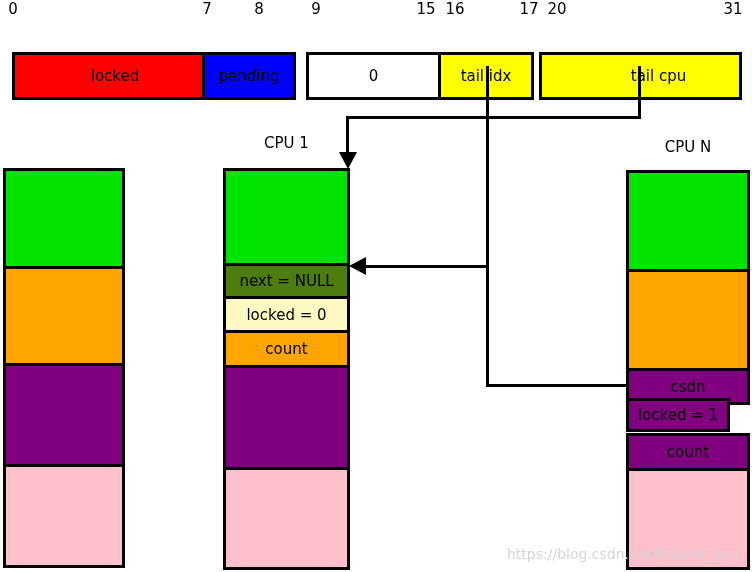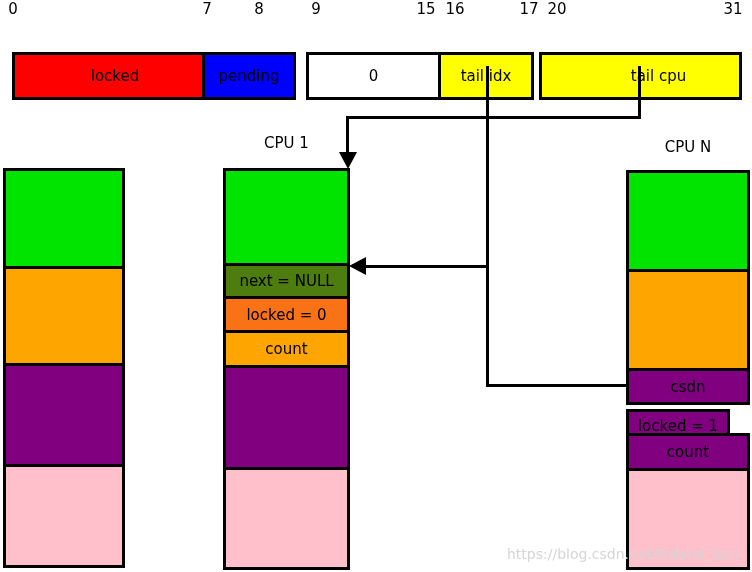--- a/index.html
+++ b/index.html
@@ -127,31 +127,31 @@
     <div class="block" style="left: 3px; top: 168px; width: 122px; height: 101px; background-color: rgb(0, 228, 0);"></div>
     <div class="block" style="left: 3px; top: 266px; width: 122px; height: 100px; background-color: rgb(255, 165, 0);"></div>
     <div class="block" style="left: 3px; top: 363px; width: 122px; height: 104px; background-color: rgb(128, 0, 128);"></div>
     <div class="block" style="left: 3px; top: 464px; width: 122px; height: 104px; background-color: rgb(255, 192, 203);"></div>
   </div>
 
   <div class="coltitle" style="left:223px;top:133px;width:127px">CPU 1</div>
   <div>
     <div class="block" style="left: 223px; top: 168px; width: 127px; height: 98px; background-color: rgb(0, 228, 0);"></div>
     <div class="block" style="left: 223px; top: 263px; width: 127px; height: 36px; background-color: #4d7c0f;">next = NULL</div>
-    <div class="block" style="left: 223px; top: 296px; width: 127px; height: 37px; background-color: #f97316;">locked = 0</div>
+    <div class="block" style="left: 223px; top: 296px; width: 127px; height: 37px; background-color: #fef9c3;">locked = 0</div>
     <div class="block" style="left: 223px; top: 330px; width: 127px; height: 38px; background-color: rgb(255, 165, 0);">count</div>
     <div class="block" style="left: 223px; top: 365px; width: 127px; height: 105px; background-color: rgb(128, 0, 128);"></div>
     <div class="block" style="left: 223px; top: 467px; width: 127px; height: 103px; background-color: rgb(255, 192, 203);"></div>
   </div>
 
   <div class="coltitle" style="left:626px;top:137px;width:124px">CPU N</div>
   <div>
     <div class="block" style="left: 626px; top: 170px; width: 124px; height: 102px; background-color: rgb(0, 228, 0);"></div>
     <div class="block" style="left: 626px; top: 269px; width: 124px; height: 102px; background-color: rgb(255, 165, 0);"></div>
     <div class="block" style="left: 626px; top: 368px; width: 124px; height: 37px; background-color: rgb(128, 0, 128);">csdn</div>
-    <div class="block" style="left: 626px; top: 409px; width: 104px; height: 34px; background-color: rgb(128, 0, 128);">locked = 1</div>
+    <div class="block" style="left: 626px; top: 398px; width: 104px; height: 34px; background-color: rgb(128, 0, 128);">locked = 1</div>
     <div class="block" style="left: 626px; top: 433px; width: 124px; height: 38px; background-color: rgb(128, 0, 128);">count</div>
     <div class="block" style="left: 626px; top: 468px; width: 124px; height: 102px; background-color: rgb(255, 192, 203);"></div>
   </div>
 
   <div class="watermark">https://blog.csdn.net/Roland_Sun</div>
 
 </div>
 
 </body></html>

